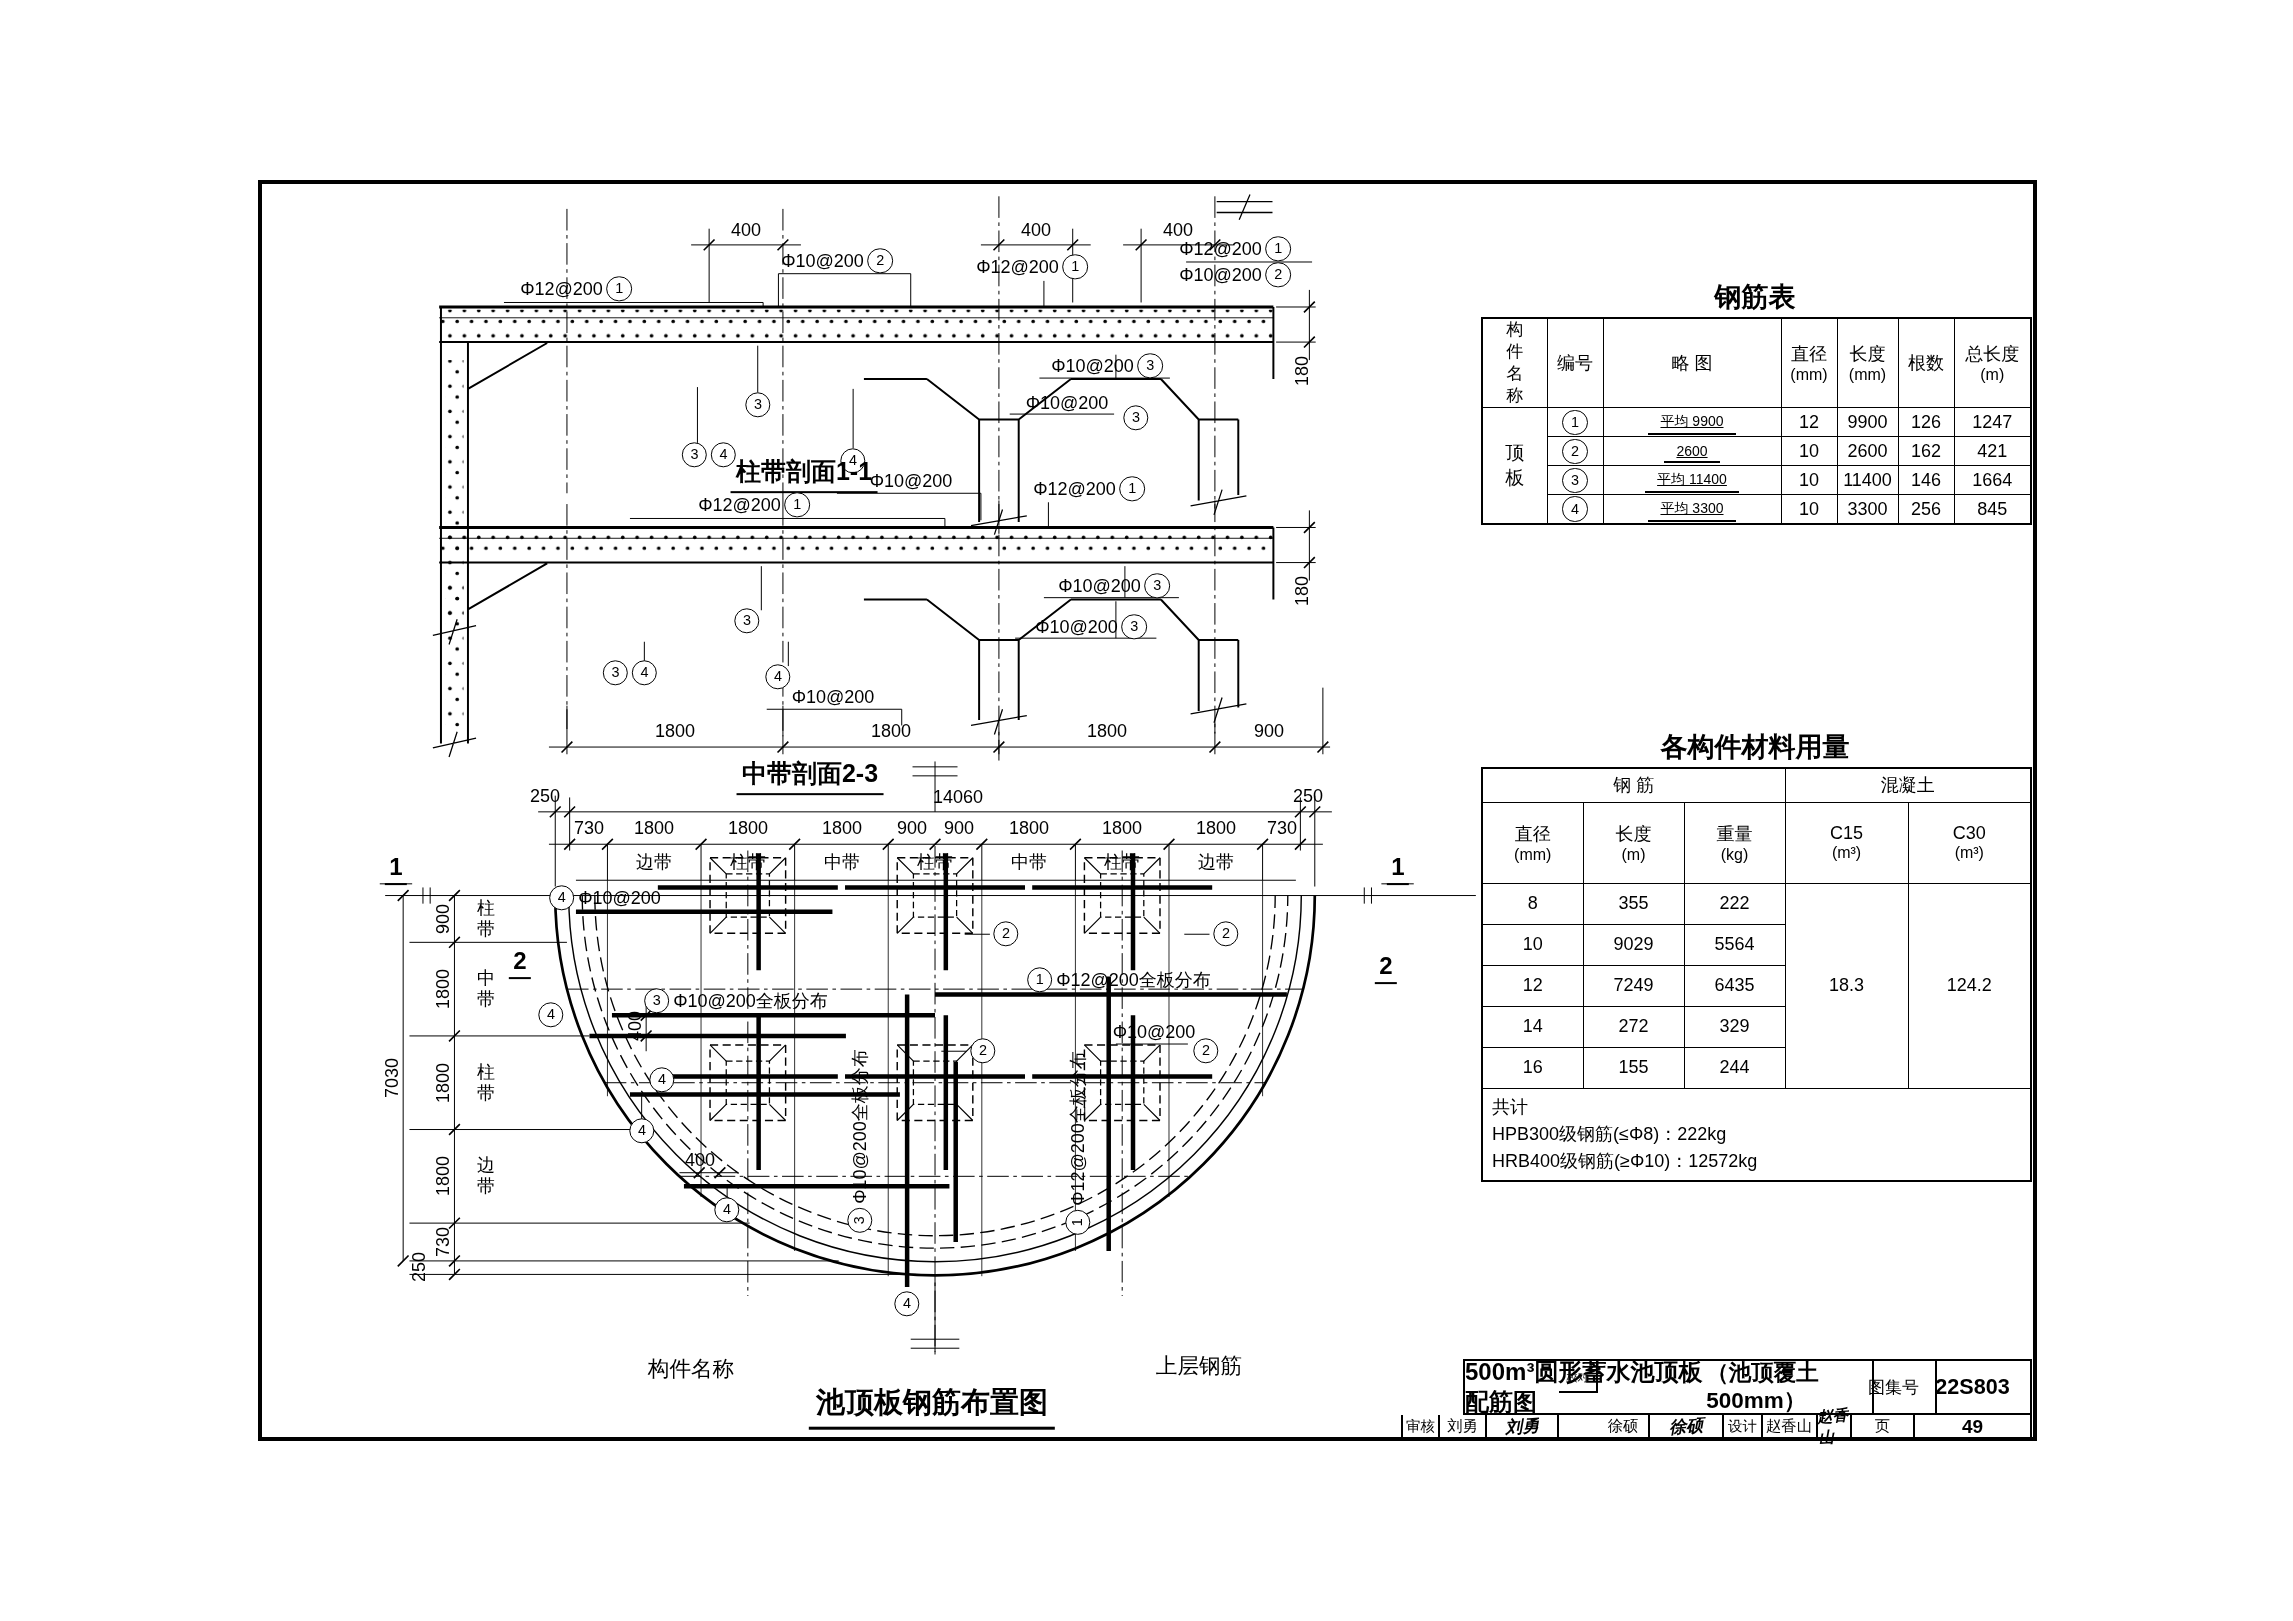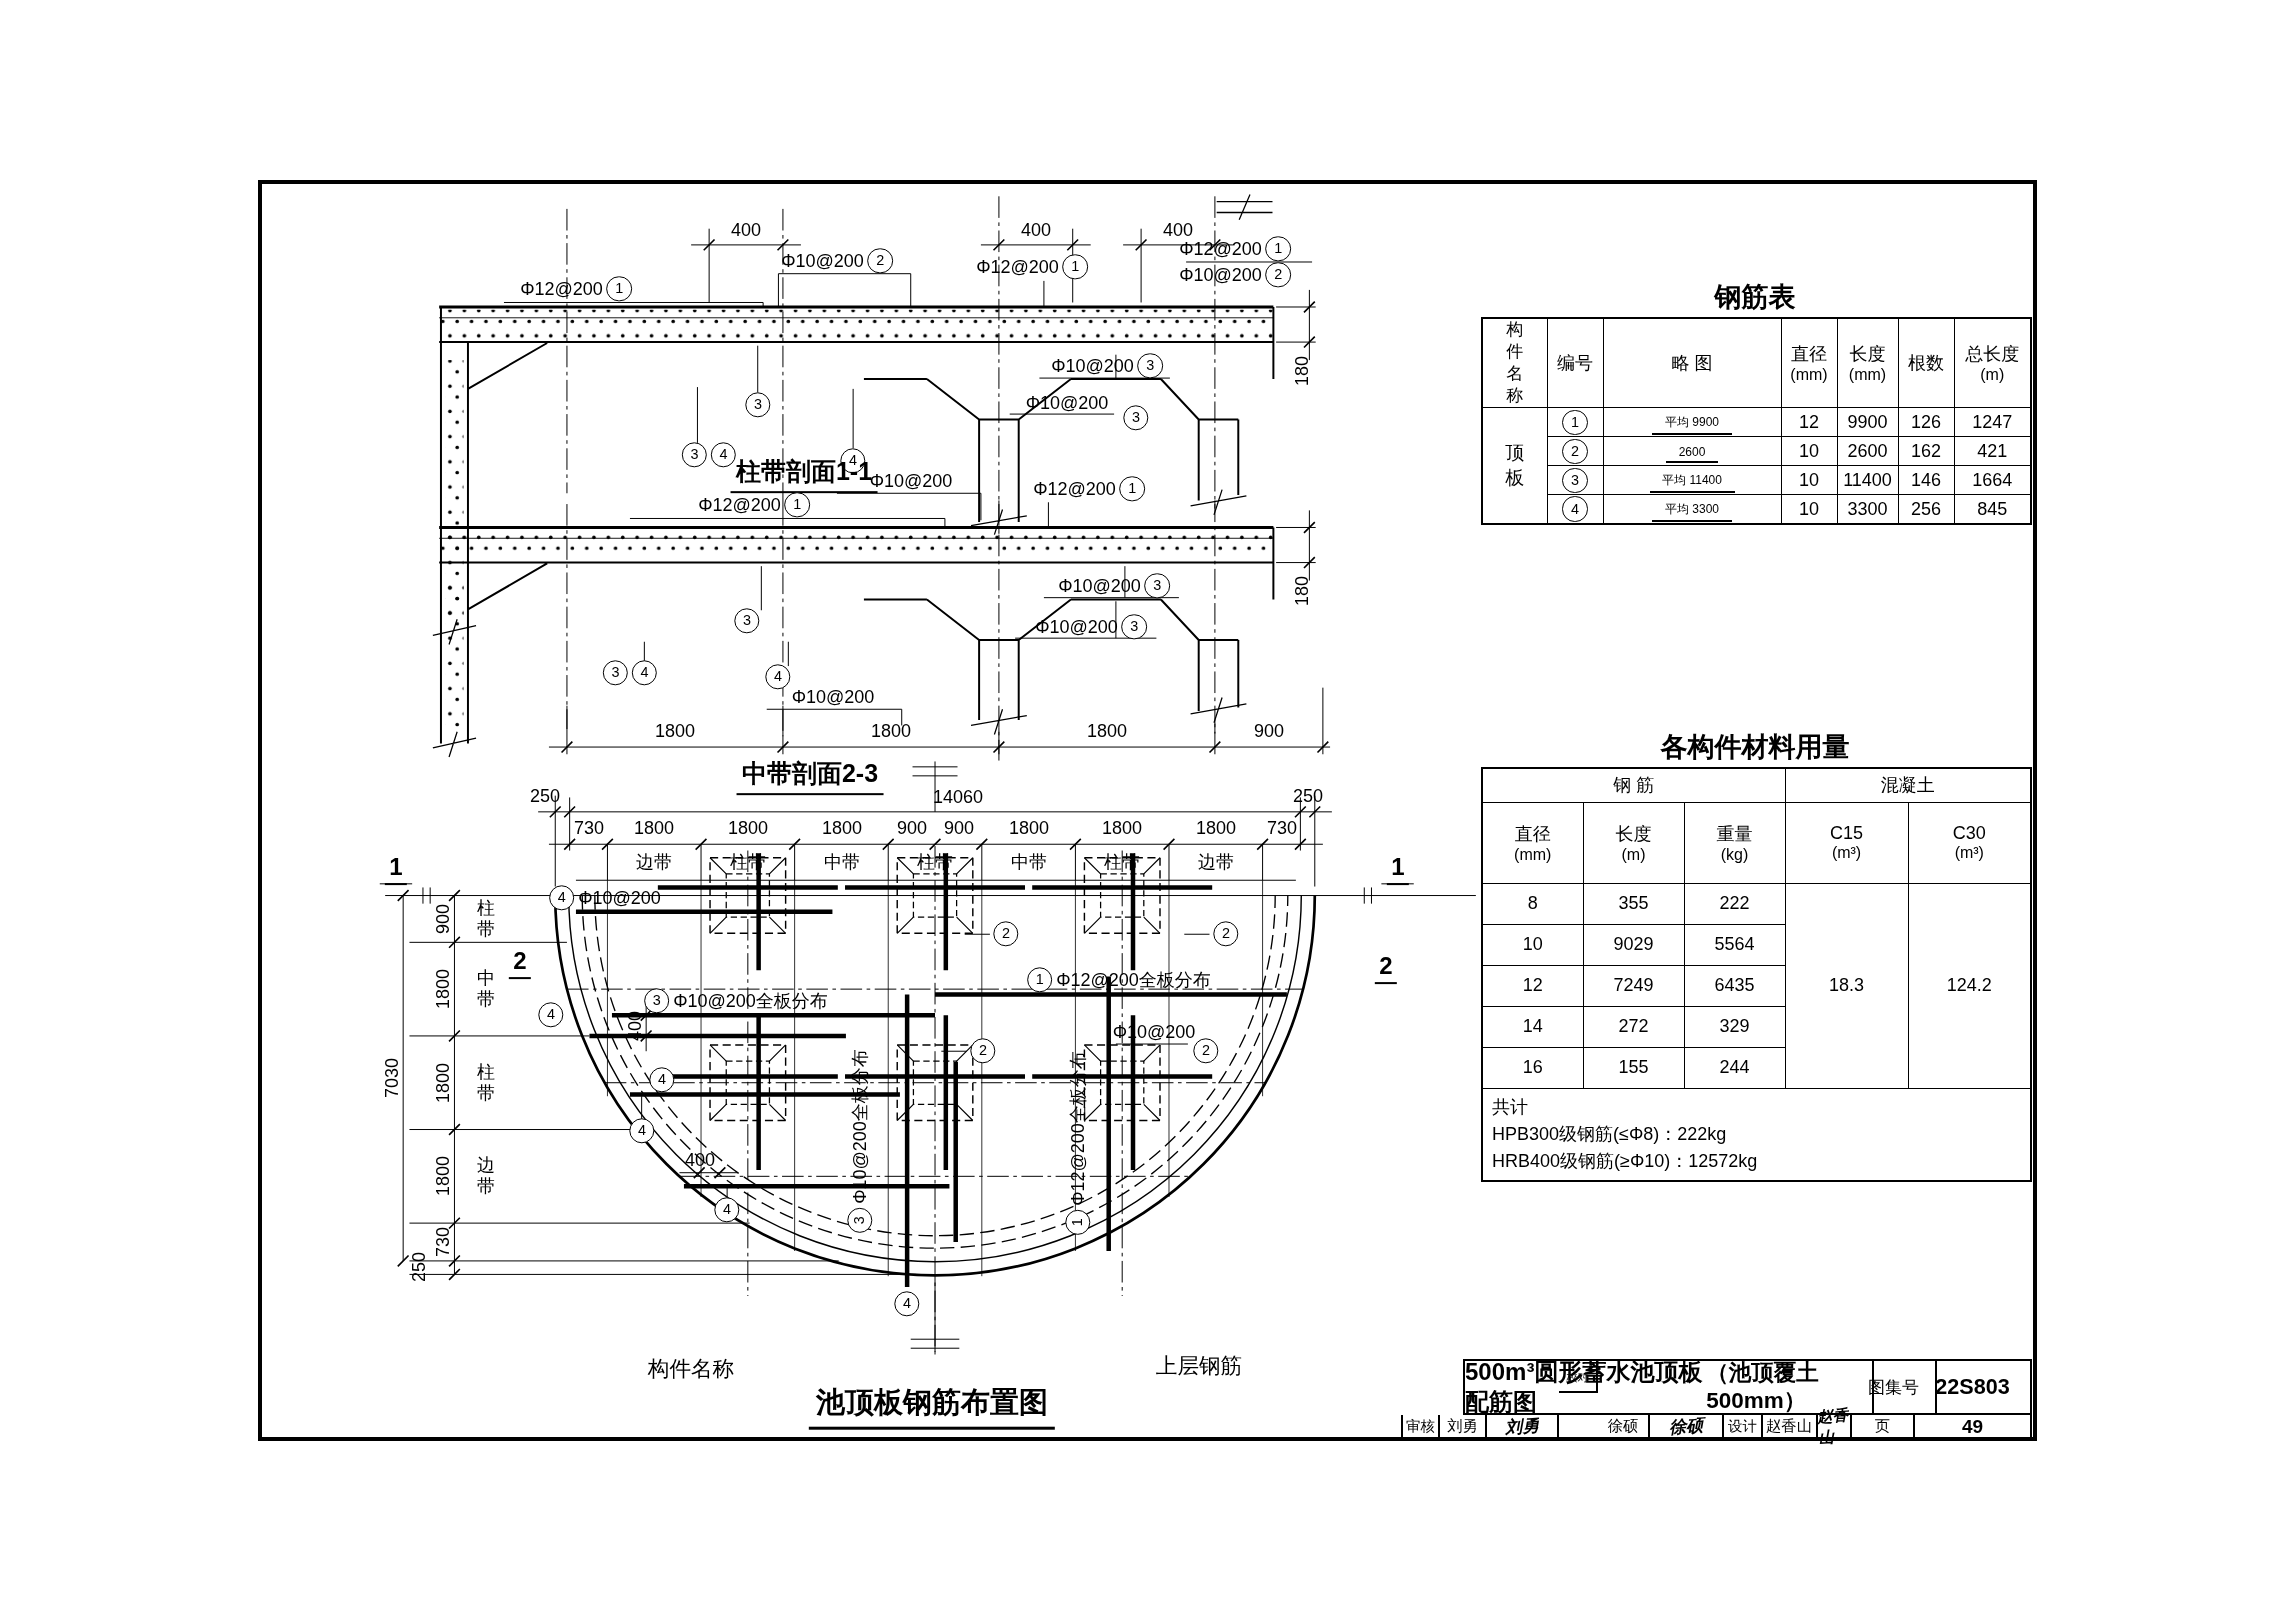--- a/index.html
+++ b/index.html
@@ -19,21 +19,21 @@
   .marker{position:absolute;transform:translate(-50%,-50%);font-size:24px;font-weight:bold;
         border-bottom:2.7px solid #000;padding:0 4.5px 1.8px;}
   .vband{position:absolute;transform:translate(-50%,-50%);width:23.4px;font-size:18px;line-height:1.15;
         text-align:center;word-break:break-all;}
   .note{position:absolute;transform:translate(-50%,-50%);font-size:21.6px;white-space:nowrap;}
   .tbl-title{position:absolute;transform:translate(-50%,-50%);font-size:27px;font-weight:bold;white-space:nowrap;}
   table.t{position:absolute;border-collapse:collapse;table-layout:fixed;background:#fff;}
   table.t td{border:1.8px solid #000;text-align:center;font-size:18px;padding:0 1.8px;vertical-align:middle;}
   table.t{border:2.7px solid #000;}
   .u{font-size:16px;}
-  .sk{display:inline-block;border-bottom:2.7px solid #000;padding:0 12.6px 1.8px;font-size:12px;}
+  .sk{display:inline-block;border-bottom:2.7px solid #000;padding:0 12.6px 1.8px;font-size:14px;text-decoration:underline;}
   .vtxt{width:21.6px;margin:0 auto;word-break:break-all;line-height:1.3;font-size:19px;}
   .foot{text-align:left !important;font-size:18px;line-height:1.5;padding:5.4px 9px !important;}
   .tb{position:absolute;border:2.7px solid #000;box-sizing:border-box;display:flex;align-items:center;justify-content:center;}
   .tb.noL{border-left:none;} .tb.noT{border-top:none;}
   .sig{font-style:italic;font-weight:bold;transform:rotate(-4deg);}
 </style>
 </head>
 <body>
 
 <div class="frame"></div>

